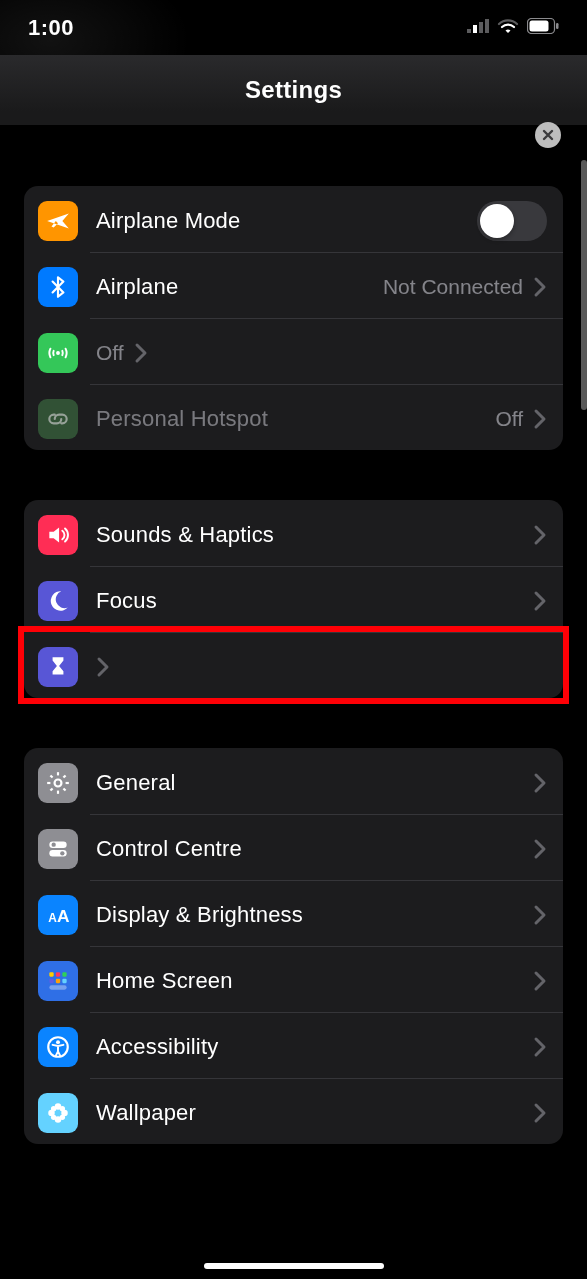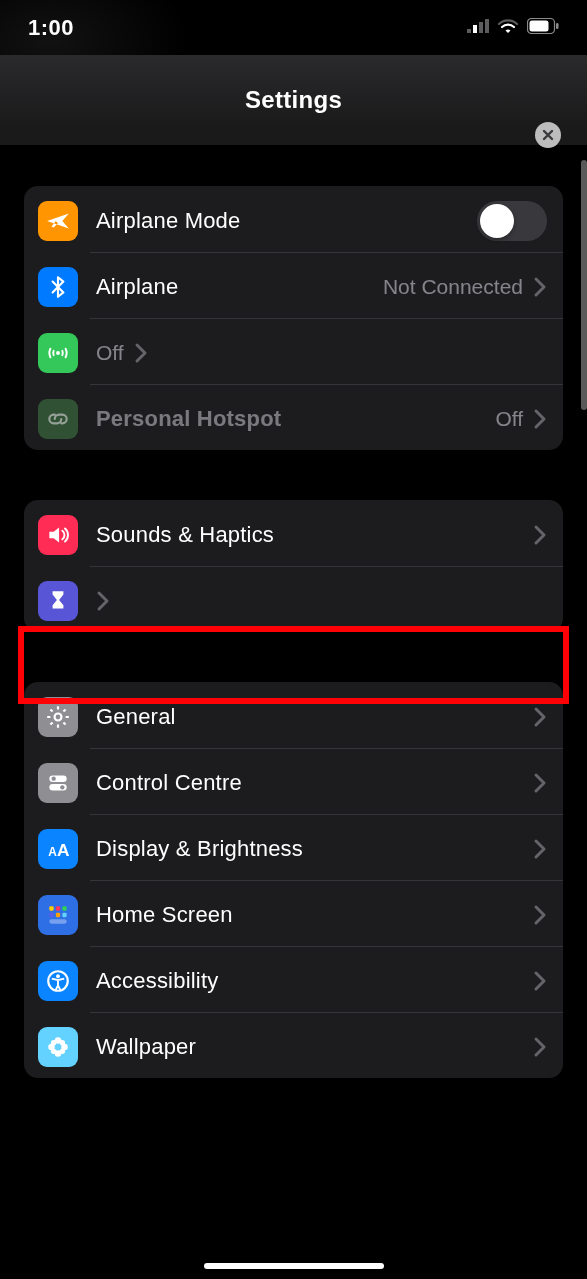--- a/index.html
+++ b/index.html
@@ -16,21 +16,21 @@
   
   .statusbar {
     height: 55px;
     display: flex; align-items: center; justify-content: space-between;
     padding: 0 28px 0 28px;
   }
   .statusbar .time { font-size: 22px; font-weight: 600; letter-spacing: 0.5px; }
   .statusbar .right { display: flex; align-items: center; gap: 8px; }
 
   .navbar {
-    height: 90px;
+    height: 70px;
     display: flex; align-items: center; justify-content: center;
     background: linear-gradient(#2a2a2c, #1a1a1b 80%);
     position: relative;
   }
   .navbar .title { font-size: 24px; font-weight: 600; letter-spacing: 0.3px; }
 
   .topfade {
     position:absolute; top:0; left:0; right:0; height:140px;
     background: radial-gradient(ellipse 200px 120px at 50px 40px, rgba(255,255,255,0.07), transparent 70%);
     pointer-events:none;
@@ -80,21 +80,21 @@
     width: 40px; height: 40px;
     border-radius: 9px;
     display: flex; align-items: center; justify-content: center;
     margin-right: 18px;
     flex-shrink: 0;
   }
   .iconbox svg { width: 26px; height: 26px; display:block; }
 
   .label { font-size: 22px; font-weight: 400; letter-spacing: 0.2px; flex: 1 1 auto; white-space: nowrap; }
   .detail { font-size: 21px; color: rgba(235,235,245,0.5); margin-right: 10px; white-space: nowrap; }
-  .dim .label { color: rgba(235,235,245,0.45); font-weight: bold; }
+  .dim .label { color: rgba(235,235,245,0.45); }
   .dim .iconbox { filter: saturate(0.6) brightness(0.7); }
 
   .chev { flex-shrink: 0; width: 14px; height: 22px; }
   .chev path { stroke: rgba(235,235,245,0.35); stroke-width: 3; fill: none; stroke-linecap: round; stroke-linejoin: round; }
 
   .switch {
     width: 70px; height: 40px;
     background: #39393d;
     border-radius: 20px;
     position: relative;
@@ -237,20 +237,31 @@
 
   <div class="group">
     <div class="row" id="row-sounds">
       <div class="iconbox c-redspk">
         <svg viewBox="0 0 24 24">
             <path fill="#fff" d="M4 9v6h4l5 4V5L8 9H4z"></path>
             <path d="M16 8a5 5 0 0 1 0 8 M18.5 6a8 8 0 0 1 0 12" stroke="#fff" stroke-width="1.8" fill="none" stroke-linecap="round"></path>
           </svg>
       </div>
       <div class="label">Sounds &amp; Haptics</div>
+      <svg class="chev" viewBox="0 0 14 22">
+          <path d="M3 3 L11 11 L3 19"></path>
+        </svg>
+    </div>
+    <div class="row">
+      <div class="iconbox c-indigo">
+        <svg viewBox="0 0 24 24">
+            <path fill="#fff" d="M15 3a9 9 0 1 0 6 15 7 7 0 0 1-6-15z"></path>
+          </svg>
+      </div>
+      <div class="label">Focus</div>
       <svg class="chev" viewBox="0 0 14 22">
           <path d="M3 3 L11 11 L3 19"></path>
         </svg>
     </div>
     <div class="row">
       <div class="iconbox c-indigo">
         <svg viewBox="0 0 24 24">
             <path fill="#fff" d="M7 3h10v3l-4 5 4 5v3H7v-3l4-5-4-5V3z"></path>
           </svg>
       </div>

